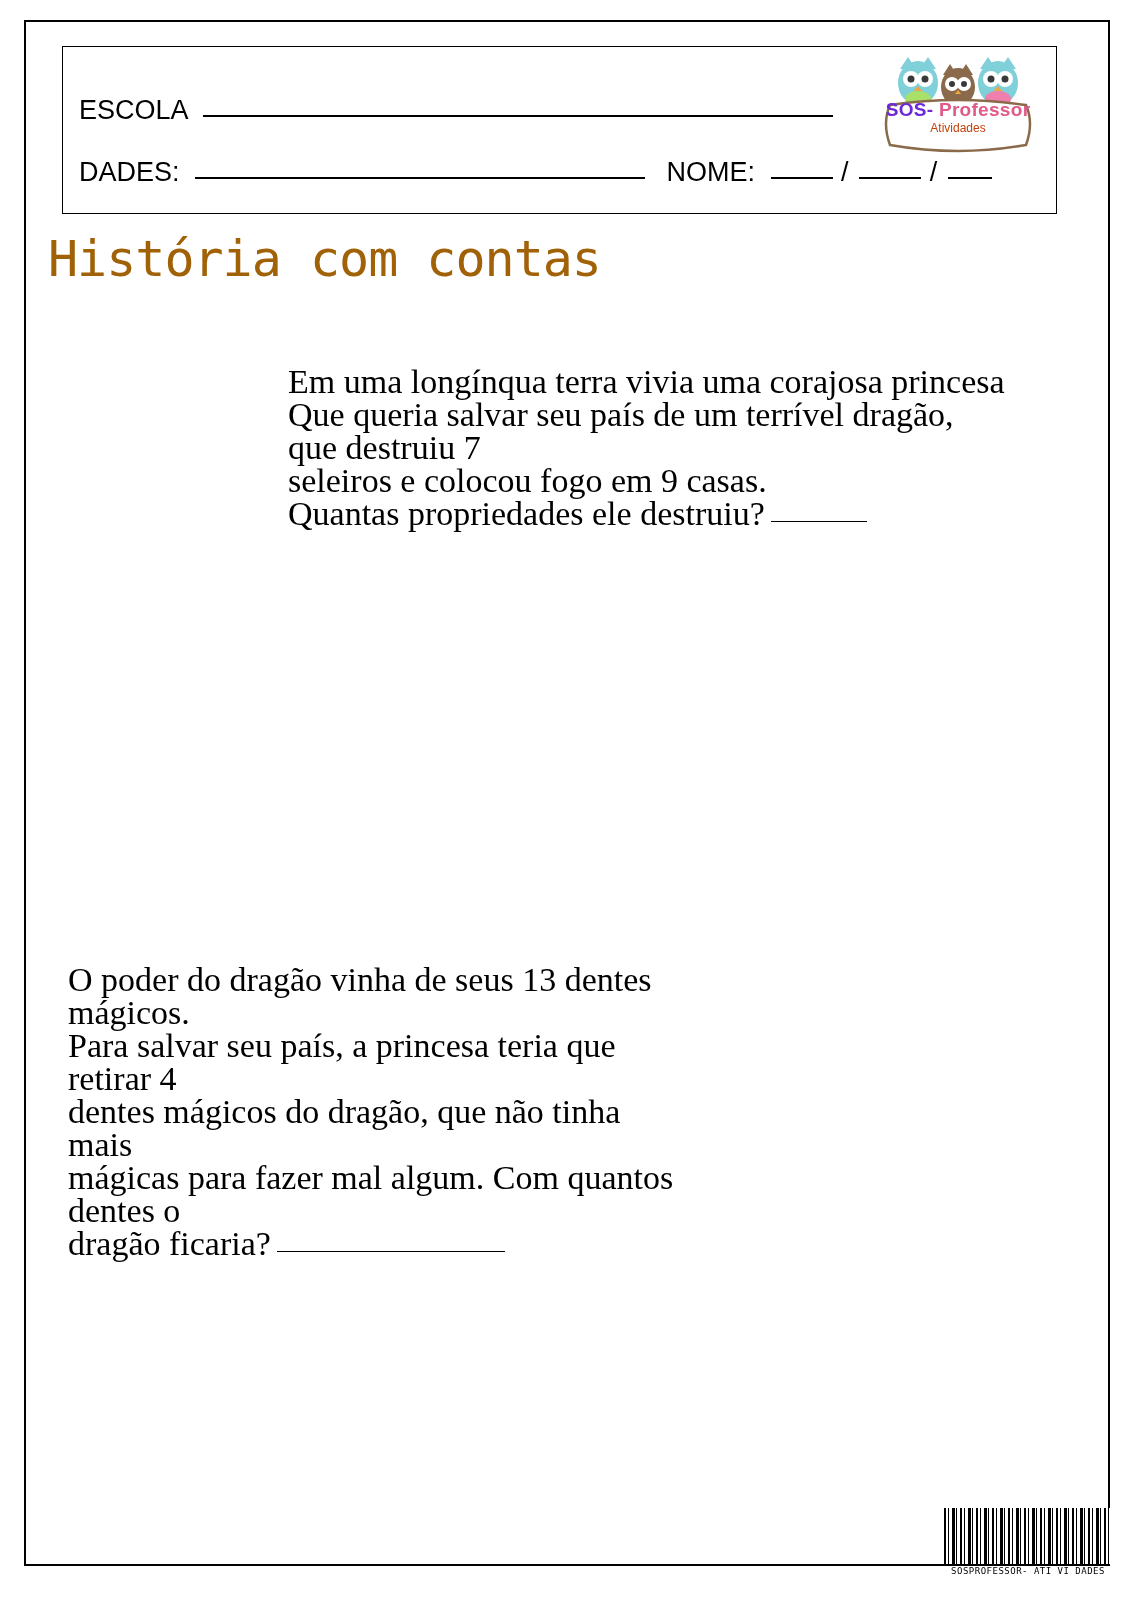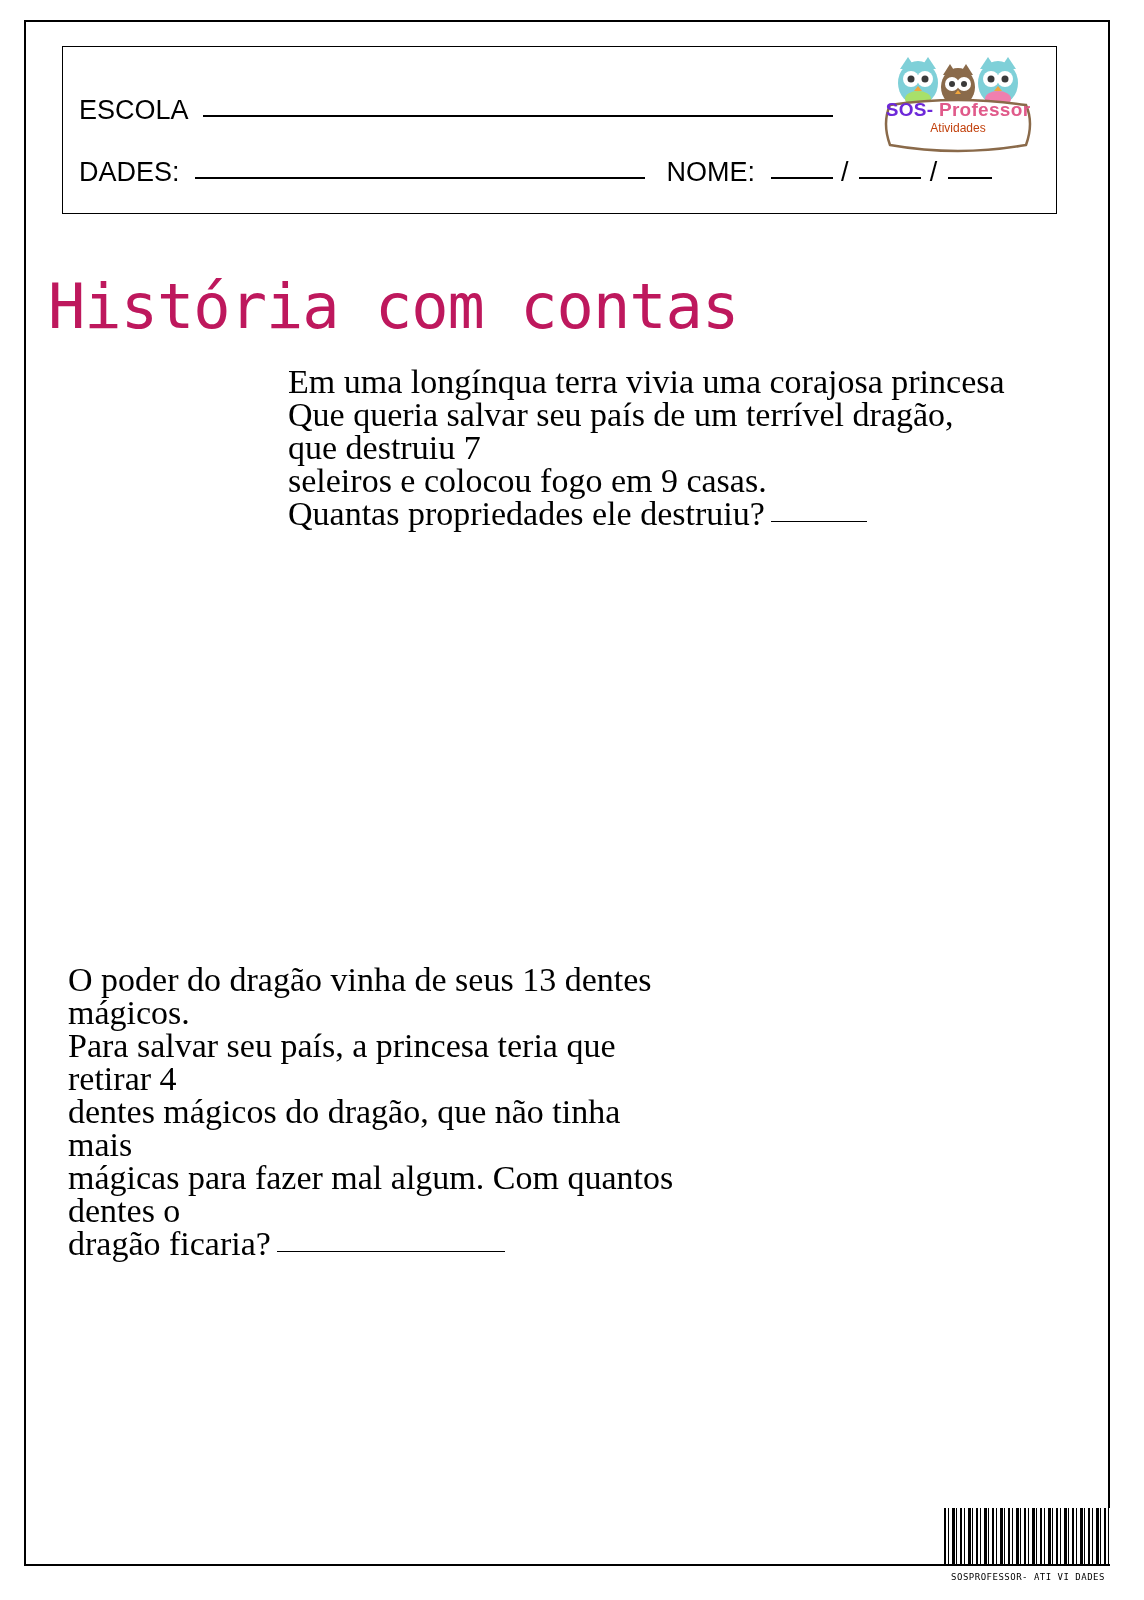--- a/index.html
+++ b/index.html
@@ -89,24 +89,23 @@
     font-size: 12px;
     color: #c2410c;
   }
 
   
   .title {
     position: absolute;
     left: 48px;
     top: 230px;
     font-family: "DejaVu Sans Mono", monospace;
-    font-size: 62px;
+    font-size: 50px;
     letter-spacing: -1px;
-    color: #be185d;
-    margin-top: 40px;
+    color: #a16207;
   }
 
   
   .para {
     position: absolute;
     font-family: "Liberation Serif", serif;
     font-size: 34px;
     line-height: 33px;
     color: #000000;
   }
@@ -144,21 +143,21 @@
         #000 4px, #000 5px, #fff 5px, #fff 8px,
         #000 8px, #000 11px, #fff 11px, #fff 12px,
         #000 12px, #000 13px, #fff 13px, #fff 16px);
   }
   .barcode-label {
     font-family: "DejaVu Sans Mono", monospace;
     font-size: 9px;
     text-align: center;
     letter-spacing: .5px;
     color: #000;
-    margin-top: 8px;
+    margin-top: 2px;
   }
 </style>
 </head>
 <body>
 
 <div class="page">
 
   <div class="page-border"></div>
 
   <div class="header-box">

